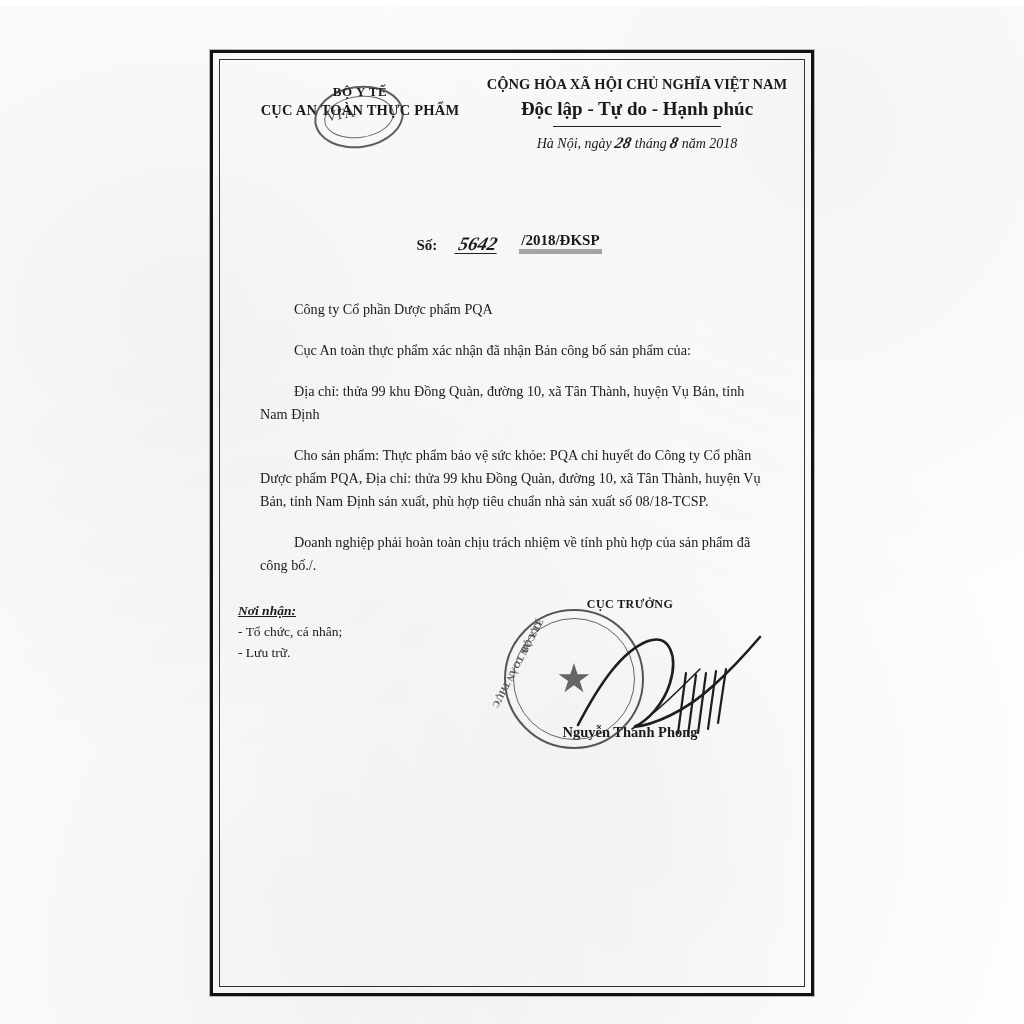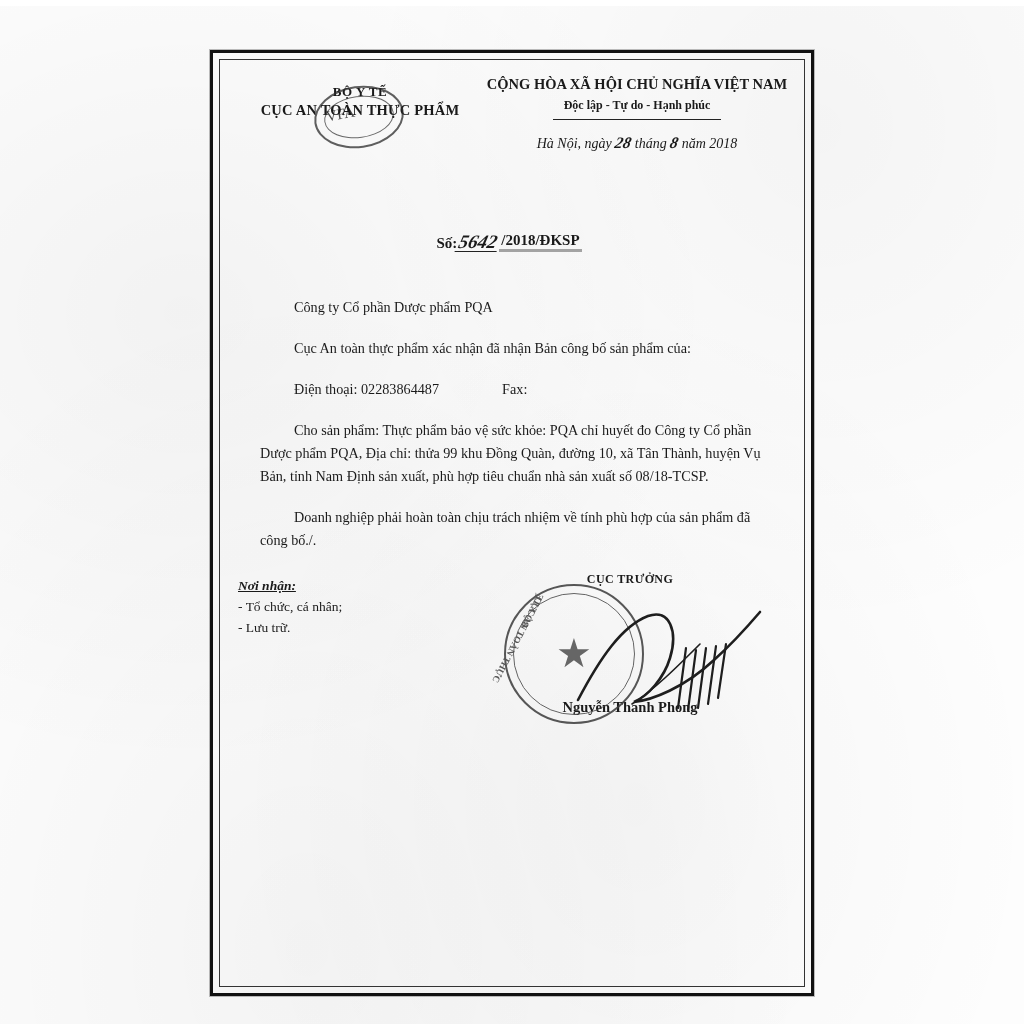--- a/index.html
+++ b/index.html
@@ -57,21 +57,21 @@
     border:1px solid #3a3a3a;border-radius:50%;
   }
   .stamp-scribble{
     position:absolute;left:104px;top:44px;font-size:15px;opacity:.8;
     transform:rotate(-10deg);font-family:"Liberation Serif",serif;
   }
   .hdr-right{
     position:absolute;left:262px;top:14px;width:306px;text-align:center;
   }
   .hdr-right .r1{font-size:14.5px;font-weight:bold;}
-  .hdr-right .r2{font-size:12px;font-weight:bold;margin-top:5px;}
+  .hdr-right .r2{font-size:19px;font-weight:bold;margin-top:5px;}
   .hdr-right .rule{
     width:168px;height:1px;background:#222;margin:6px auto 0 auto;
   }
   .date-line{
     position:absolute;left:262px;top:72px;width:306px;text-align:center;
     font-size:14px;font-style:italic;
   }
   .hw{
     font-family:"Liberation Serif", serif;
     font-style:italic;font-weight:bold;
@@ -79,28 +79,28 @@
     font-size:16px;
   }
 
   
   .title-block{margin-top:50px;text-align:center;}
   .title{
     font-size:16.5px;font-weight:bold;letter-spacing:.3px;
   }
   .sub-no{
     margin-top:8px;font-size:15px;font-weight:bold;
-    display:flex;justify-content:center;align-items:flex-end;gap:0;
+    display:flex;justify-content:center;align-items:flex-end;gap:20px;
   }
   .sub-no .num{
     font-family:"Liberation Serif",serif;font-style:italic;font-weight:bold;
     font-size:19px;transform:skewX(-14deg);display:inline-block;
     padding:0 2px;border-bottom:1px solid #222;line-height:1;
   }
-  .sub-no .tail{border-bottom:3px solid #a3a3a3;padding:0 2px;}
+  .sub-no .tail{border-bottom:5px solid #a3a3a3;padding:0 2px;}
 
   
   .body{margin-top:44px;padding:0 34px 0 38px;font-size:14.2px;line-height:1.62;}
   .p{margin:0 0 18px 0;text-align:left;}
   .p.indent{text-indent:34px;}
   .p.tight{margin-bottom:16px;}
   .inline-gap{display:inline-block;width:56px;}
 
   
   .footer{position:relative;margin-top:24px;padding:0 24px 0 16px;height:200px;}
@@ -182,25 +182,21 @@
       <div class="sub-no">
         <span>Số:</span>
         <span class="num">5642</span>
         <span class="tail">/2018/ĐKSP</span>
       </div>
     </div>
 
     <div class="body">
       <p class="p indent">Công ty Cổ phần Dược phẩm PQA</p>
       <p class="p indent">Cục An toàn thực phẩm xác nhận đã nhận Bản công bố sản phẩm của:</p>
-      <p class="p indent">
-        <span>Điện thoại: 02283864487</span>
-        <span class="inline-gap"></span>
-        <span>Fax:</span>
-      </p>
+      <p class="p indent">Địa chỉ: thửa 99 khu Đồng Quàn, đường 10, xã Tân Thành, huyện Vụ Bản, tỉnh Nam Định</p>
       <p class="p indent">Cho sản phẩm: Thực phẩm bảo vệ sức khỏe: PQA chỉ huyết đo Công ty Cổ phần Dược phẩm PQA, Địa chỉ: thửa 99 khu Đồng Quàn, đường 10, xã Tân Thành, huyện Vụ Bản, tỉnh Nam Định sản xuất, phù hợp tiêu chuẩn nhà sản xuất số 08/18-TCSP.</p>
       <p class="p indent tight">Doanh nghiệp phải hoàn toàn chịu trách nhiệm về tính phù hợp của sản phẩm đã công bố./.</p>
     </div>
 
     <div class="footer">
       <div class="noi-nhan">
         <div class="ttl">Nơi nhận:</div>
         <div>- Tổ chức, cá nhân;</div>
         <div>- Lưu trữ.</div>
       </div>

